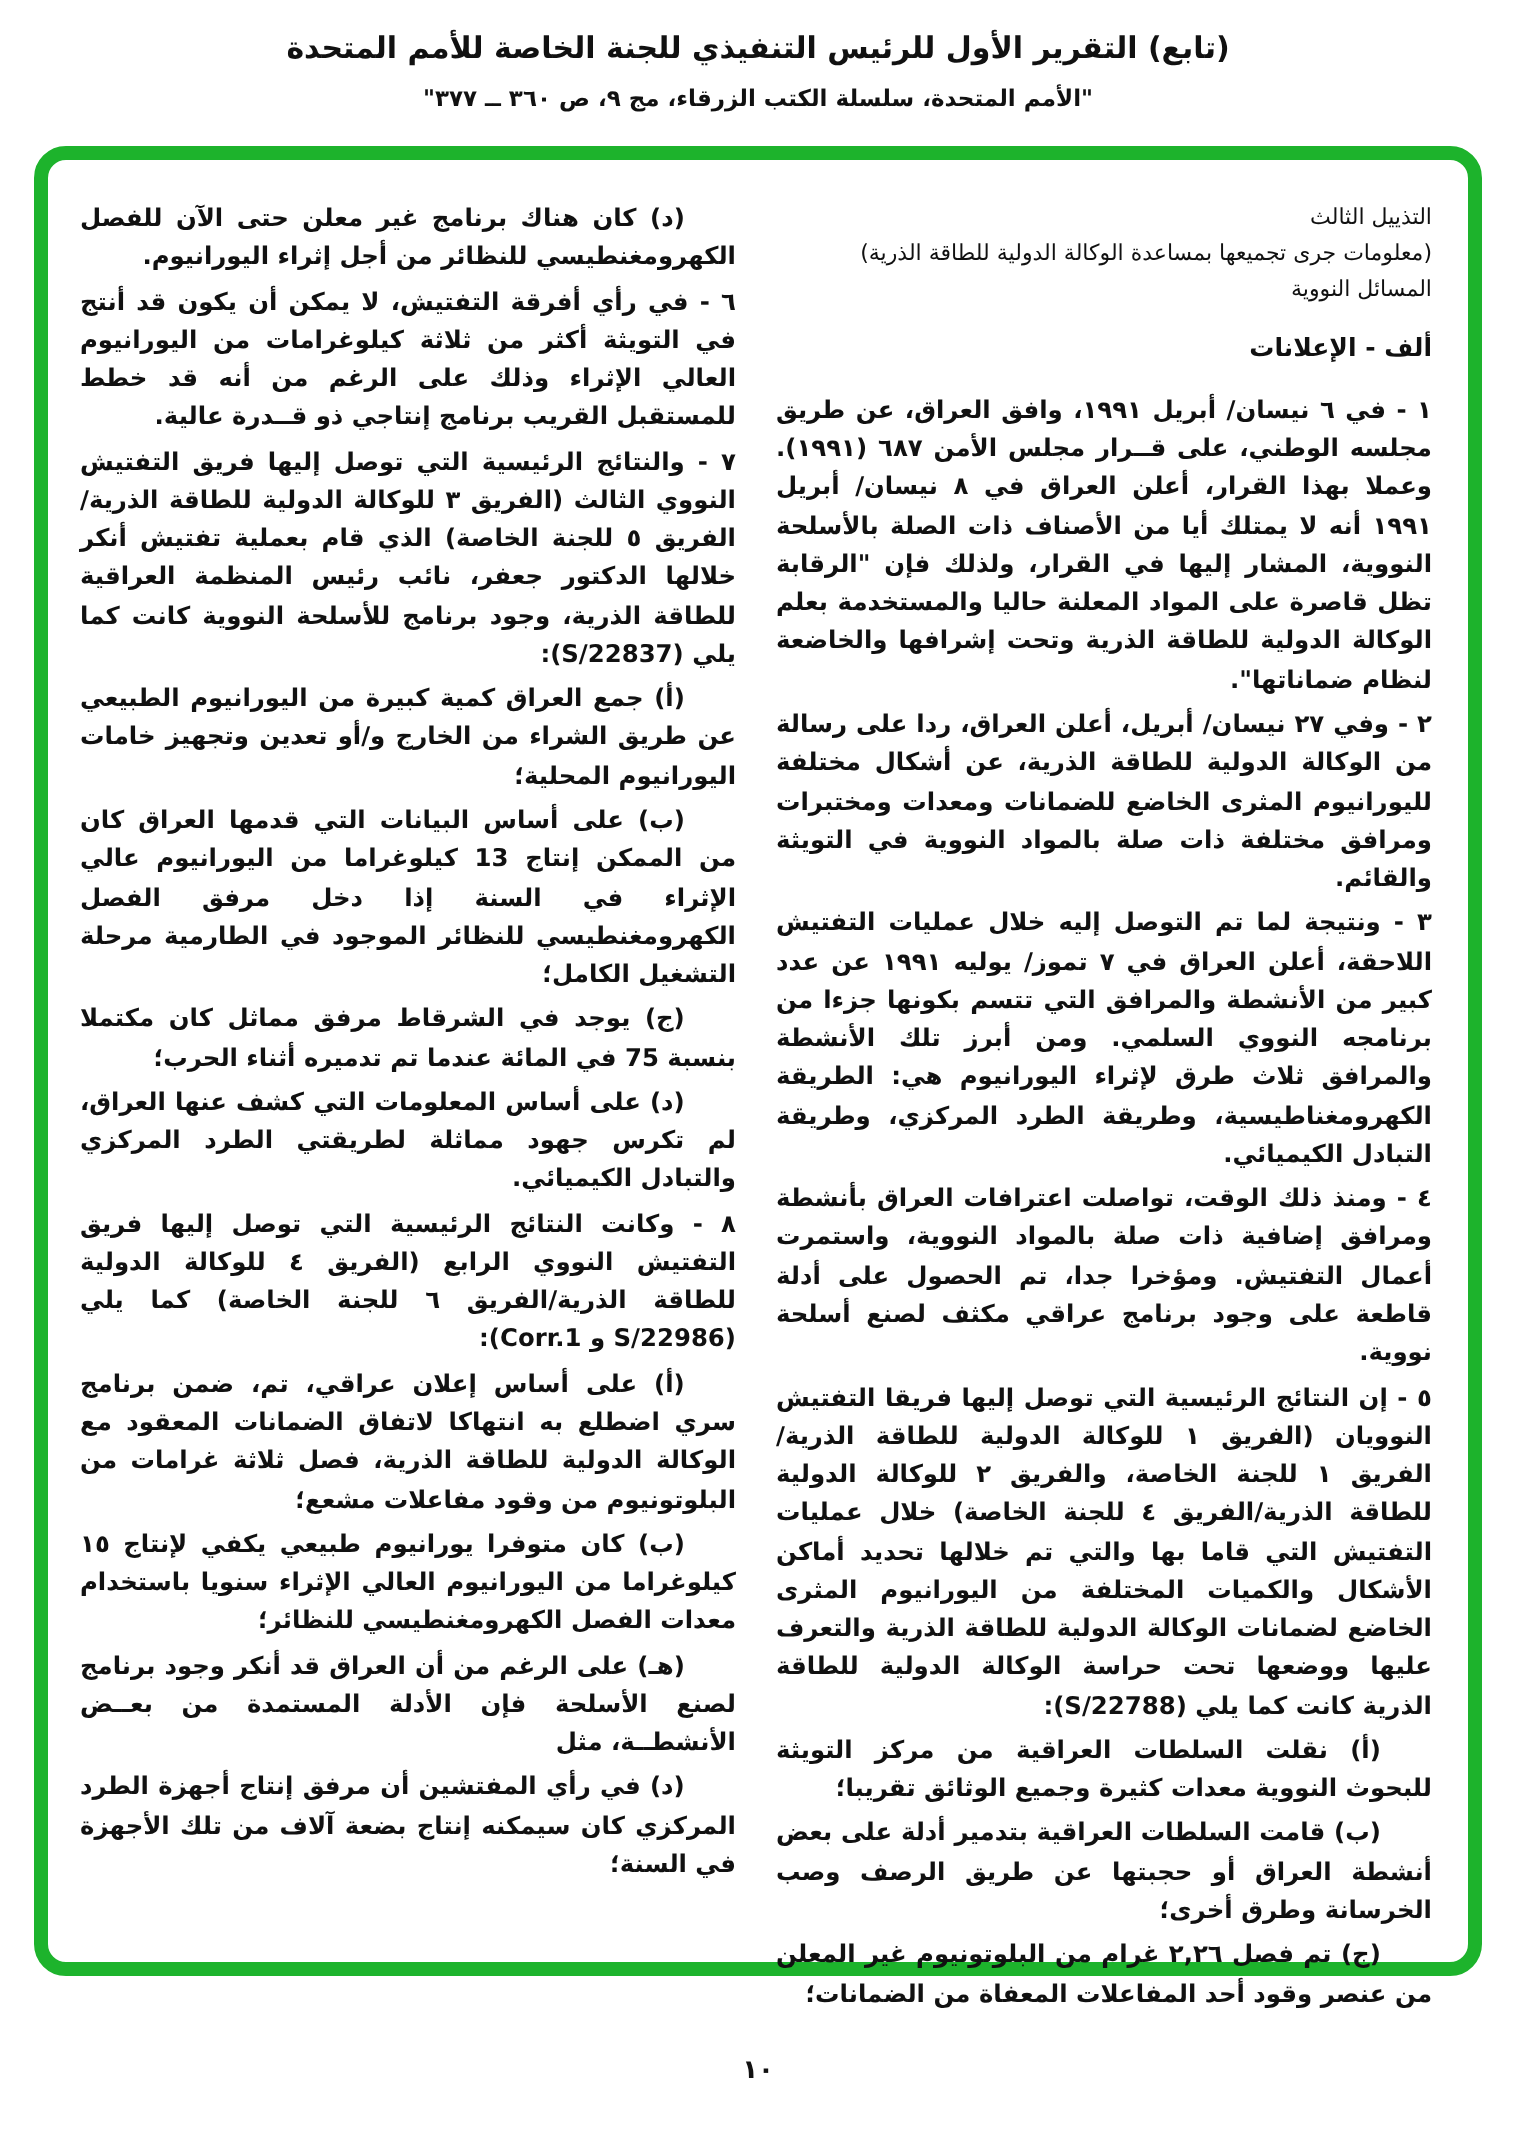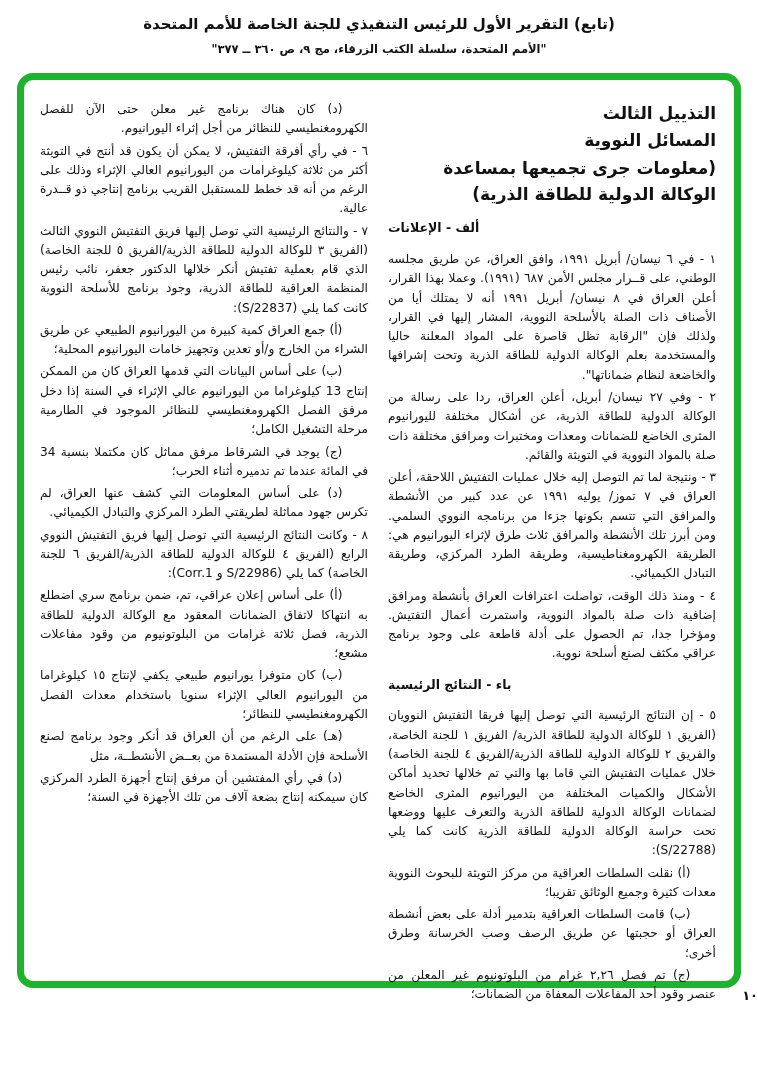--- a/index.html
+++ b/index.html
@@ -28,76 +28,75 @@
     border: 7px solid #1db32c;
     border-radius: 16px;
     background: #fff;
     padding: 20px 18px 10px 16px;
   }
 
   .cols { display: flex; flex-direction: row; gap: 20px; height: 100%; }
   .col { flex: 1 1 0; min-width: 0; }
 
   .h-right {
-    font-size: 17px; font-weight: bold; color: #111;
+    font-size: 11px; font-weight: normal; color: #111;
     text-align: right; line-height: 1.55; margin-bottom: 1px;
   }
   .h-center {
     font-size: 12.5px; font-weight: bold; color: #111;
-    text-align: left; line-height: 1.5;
+    text-align: right; line-height: 1.5;
     margin: 12px 0 12px 0;
   }
   .p, .sub {
-    font-size: 12.2px; font-weight: normal; color: #111;
+    font-size: 12.2px; font-weight: bold; color: #111;
     text-align: justify; text-justify: inter-word;
     line-height: 1.58; margin-bottom: 3px;
   }
   .sub { text-indent: 2.1em; }
 
   .page-number {
-    position: absolute; left: 0; right: 0; top: 988px;
-    font-size: 13px; font-weight: bold; color: #111;
+    position: absolute; left: 0; right: 0; top: 1028px;
+    text-align: center; font-size: 13px; font-weight: bold; color: #111;
   }
 </style>
 </head>
 <body>
 
 <div class="page">
 
   <div class="header">
     <div class="title">(تابع) التقرير الأول للرئيس التنفيذي للجنة الخاصة للأمم المتحدة</div>
     <div class="subtitle">"الأمم المتحدة، سلسلة الكتب الزرقاء، مج ٩، ص ٣٦٠ ــ ٣٧٧"</div>
   </div>
 
   <div class="frame" style="border-color: rgb(29, 179, 44);">
     <div class="cols">
 
       <div class="col">
         <div class="h-right">التذييل الثالث</div>
+        <div class="h-right">(معلومات جرى تجميعها بمساعدة الوكالة الدولية للطاقة الذرية)</div>
         <div class="h-right">المسائل النووية</div>
-        <div class="h-right">(معلومات جرى تجميعها بمساعدة الوكالة الدولية للطاقة الذرية)</div>
         <div class="h-center">ألف - الإعلانات</div>
         <div class="p">١ -   في ٦ نيسان/ أبريل ١٩٩١، وافق العراق، عن طريق مجلسه الوطني، على قــرار مجلس الأمن ٦٨٧ (١٩٩١). وعملا بهذا القرار، أعلن العراق في ٨ نيسان/ أبريل ١٩٩١ أنه لا يمتلك أيا من الأصناف ذات الصلة بالأسلحة النووية، المشار إليها في القرار، ولذلك فإن "الرقابة تظل قاصرة على المواد المعلنة حاليا والمستخدمة بعلم الوكالة الدولية للطاقة الذرية وتحت إشرافها والخاضعة لنظام ضماناتها".</div>
         <div class="p">٢ -   وفي ٢٧ نيسان/ أبريل، أعلن العراق، ردا على رسالة من الوكالة الدولية للطاقة الذرية، عن أشكال مختلفة لليورانيوم المثرى الخاضع للضمانات ومعدات ومختبرات ومرافق مختلفة ذات صلة بالمواد النووية في التويثة والقائم.</div>
         <div class="p">٣ -   ونتيجة لما تم التوصل إليه خلال عمليات التفتيش اللاحقة، أعلن العراق في ٧ تموز/ يوليه ١٩٩١ عن عدد كبير من الأنشطة والمرافق التي تتسم بكونها جزءا من برنامجه النووي السلمي. ومن أبرز تلك الأنشطة والمرافق ثلاث طرق لإثراء اليورانيوم هي: الطريقة الكهرومغناطيسية، وطريقة الطرد المركزي، وطريقة التبادل الكيميائي.</div>
         <div class="p">٤ -   ومنذ ذلك الوقت، تواصلت اعترافات العراق بأنشطة ومرافق إضافية ذات صلة بالمواد النووية، واستمرت أعمال التفتيش. ومؤخرا جدا، تم الحصول على أدلة قاطعة على وجود برنامج عراقي مكثف لصنع أسلحة نووية.</div>
-        <div class="h-center">باء - النتائج الرئيسية</div>
         <div class="p">٥ -   إن النتائج الرئيسية التي توصل إليها فريقا التفتيش النوويان (الفريق ١ للوكالة الدولية للطاقة الذرية/ الفريق ١ للجنة الخاصة، والفريق ٢ للوكالة الدولية للطاقة الذرية/الفريق ٤ للجنة الخاصة) خلال عمليات التفتيش التي قاما بها والتي تم خلالها تحديد أماكن الأشكال والكميات المختلفة من اليورانيوم المثرى الخاضع لضمانات الوكالة الدولية للطاقة الذرية والتعرف عليها ووضعها تحت حراسة الوكالة الدولية للطاقة الذرية كانت كما يلي (S/22788):</div>
         <div class="sub">(أ)   نقلت السلطات العراقية من مركز التويثة للبحوث النووية معدات كثيرة وجميع الوثائق تقريبا؛</div>
         <div class="sub">(ب)   قامت السلطات العراقية بتدمير أدلة على بعض أنشطة العراق أو حجبتها عن طريق الرصف وصب الخرسانة وطرق أخرى؛</div>
         <div class="sub">(ج)   تم فصل ٢,٢٦ غرام من البلوتونيوم غير المعلن من عنصر وقود أحد المفاعلات المعفاة من الضمانات؛</div>
       </div>
 
       <div class="col">
         <div class="sub">(د)   كان هناك برنامج غير معلن حتى الآن للفصل الكهرومغنطيسي للنظائر من أجل إثراء اليورانيوم.</div>
         <div class="p">٦ -   في رأي أفرقة التفتيش، لا يمكن أن يكون قد أنتج في التويثة أكثر من ثلاثة كيلوغرامات من اليورانيوم العالي الإثراء وذلك على الرغم من أنه قد خطط للمستقبل القريب برنامج إنتاجي ذو قــدرة عالية.</div>
         <div class="p">٧ -   والنتائج الرئيسية التي توصل إليها فريق التفتيش النووي الثالث (الفريق ٣ للوكالة الدولية للطاقة الذرية/الفريق ٥ للجنة الخاصة) الذي قام بعملية تفتيش أنكر خلالها الدكتور جعفر، نائب رئيس المنظمة العراقية للطاقة الذرية، وجود برنامج للأسلحة النووية كانت كما يلي (S/22837):</div>
         <div class="sub">(أ)   جمع العراق كمية كبيرة من اليورانيوم الطبيعي عن طريق الشراء من الخارج و/أو تعدين وتجهيز خامات اليورانيوم المحلية؛</div>
         <div class="sub">(ب)   على أساس البيانات التي قدمها العراق كان من الممكن إنتاج 13 كيلوغراما من اليورانيوم عالي الإثراء في السنة إذا دخل مرفق الفصل الكهرومغنطيسي للنظائر الموجود في الطارمية مرحلة التشغيل الكامل؛</div>
-        <div class="sub">(ج)   يوجد في الشرقاط مرفق مماثل كان مكتملا بنسبة 34 في المائة عندما تم تدميره أثناء الحرب؛</div>
+        <div class="sub">(ج)   يوجد في الشرقاط مرفق مماثل كان مكتملا بنسبة 75 في المائة عندما تم تدميره أثناء الحرب؛</div>
         <div class="sub">(د)   على أساس المعلومات التي كشف عنها العراق، لم تكرس جهود مماثلة لطريقتي الطرد المركزي والتبادل الكيميائي.</div>
         <div class="p">٨ -   وكانت النتائج الرئيسية التي توصل إليها فريق التفتيش النووي الرابع (الفريق ٤ للوكالة الدولية للطاقة الذرية/الفريق ٦ للجنة الخاصة) كما يلي (S/22986 و Corr.1):</div>
         <div class="sub">(أ)   على أساس إعلان عراقي، تم، ضمن برنامج سري اضطلع به انتهاكا لاتفاق الضمانات المعقود مع الوكالة الدولية للطاقة الذرية، فصل ثلاثة غرامات من البلوتونيوم من وقود مفاعلات مشعع؛</div>
         <div class="sub">(ب)   كان متوفرا يورانيوم طبيعي يكفي لإنتاج ١٥ كيلوغراما من اليورانيوم العالي الإثراء سنويا باستخدام معدات الفصل الكهرومغنطيسي للنظائر؛</div>
         <div class="sub">(هـ)   على الرغم من أن العراق قد أنكر وجود برنامج لصنع الأسلحة فإن الأدلة المستمدة من بعــض الأنشطــة، مثل</div>
         <div class="sub">(د)   في رأي المفتشين أن مرفق إنتاج أجهزة الطرد المركزي كان سيمكنه إنتاج بضعة آلاف من تلك الأجهزة في السنة؛</div>
       </div>
 
     </div>
   </div>

